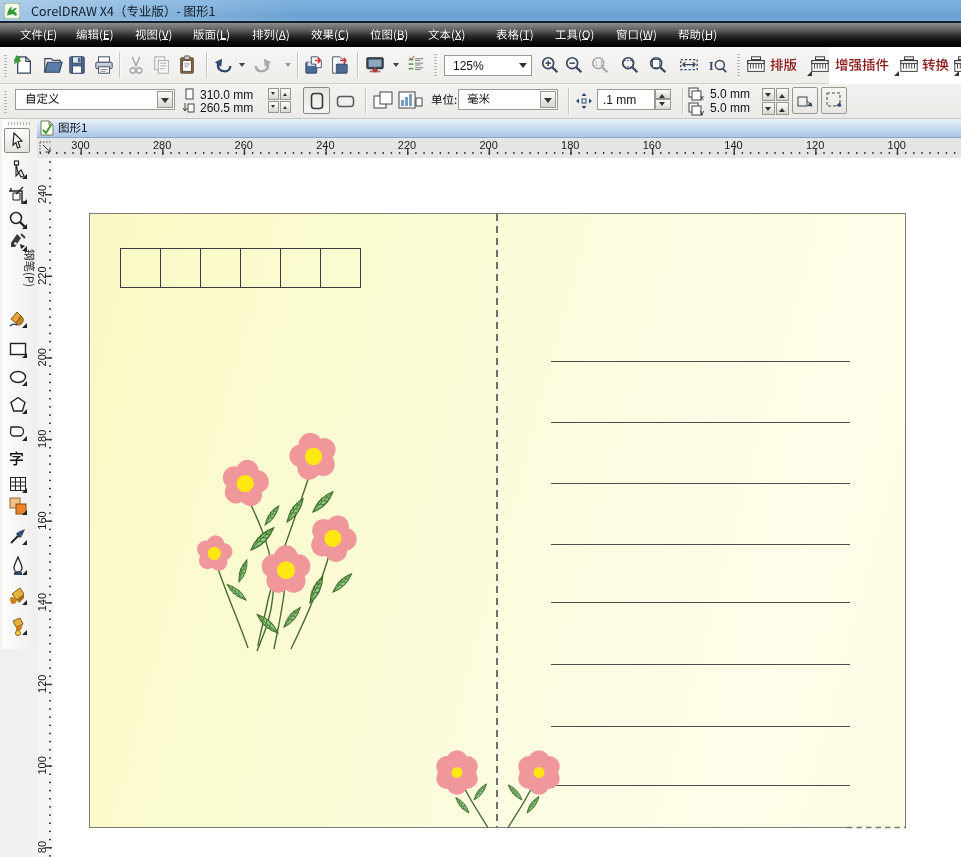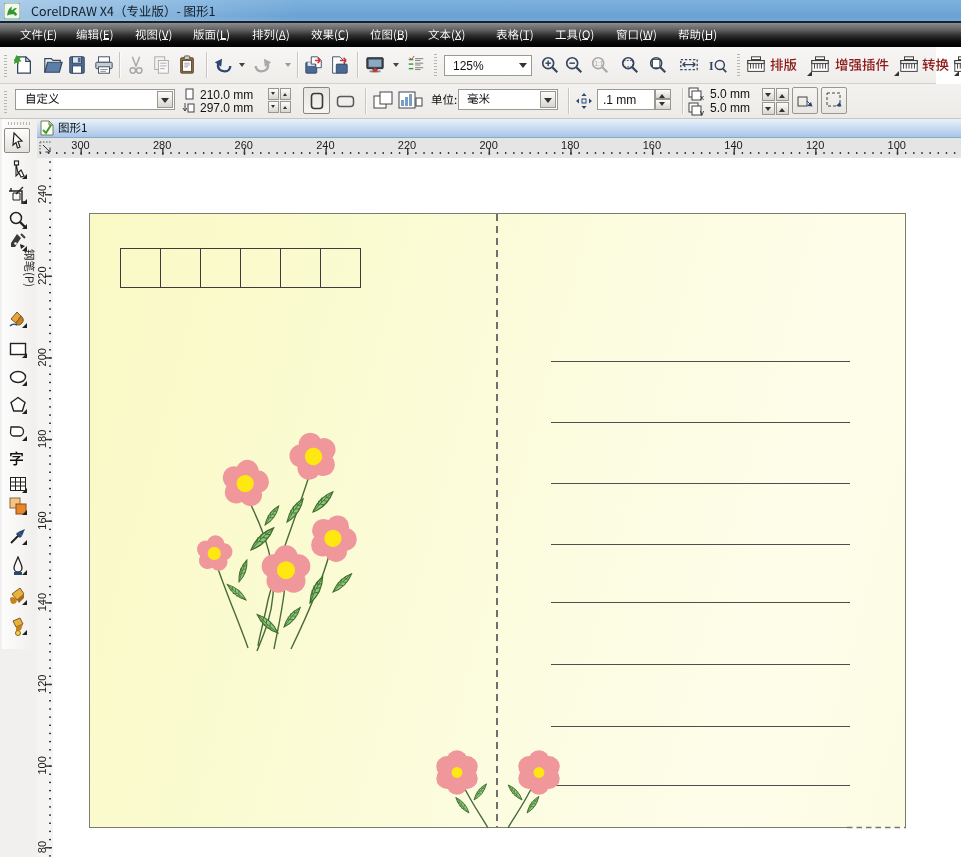--- a/index.html
+++ b/index.html
@@ -1,20 +1,20 @@
 <!DOCTYPE html>
 <html><head><meta charset="utf-8"><style>
 *{margin:0;padding:0;box-sizing:border-box}
 html,body{width:961px;height:857px;overflow:hidden;background:#fff;font-family:"Liberation Sans",sans-serif;position:relative}
 .abs{position:absolute}
 #titlebar{position:absolute;left:0;top:0;width:961px;height:23px;background:linear-gradient(180deg,#7db1de 0%,#74a9d8 40%,#6aa2d3 70%,#78acd8 100%)}
 #titlebar .shine{position:absolute;left:0;top:0;width:300px;height:23px;background:linear-gradient(90deg,rgba(255,255,255,.38),rgba(255,255,255,0))}
 #tbline{position:absolute;left:0;top:21px;width:961px;height:2px;background:#16222e}
 #menubar{position:absolute;left:0;top:23px;width:961px;height:24px;background:linear-gradient(180deg,#8e8e8e 0%,#5e5e5e 30%,#2e2e2e 52%,#0a0a0a 78%,#000 100%)}
-#toolbar{position:absolute;left:0;top:47px;width:936px;height:37px;background:linear-gradient(180deg,#f7f6f5,#efedea);border-bottom:1px solid #d4d0ca}
+#toolbar{position:absolute;left:0;top:47px;width:829px;height:37px;background:linear-gradient(180deg,#f7f6f5,#efedea);border-bottom:1px solid #d4d0ca}
 #propbar{position:absolute;left:0;top:84px;width:961px;height:35px;background:linear-gradient(180deg,#f4f2f0,#edebe8);border-bottom:1px solid #c8c4be}
 #tabstrip{position:absolute;left:37px;top:119px;width:924px;height:19px;background:linear-gradient(180deg,#e9f2fb 0%,#cfe0f3 40%,#a8c6e6 100%);border-bottom:1px solid #8aa8c8}
 #hruler{position:absolute;left:37px;top:138px;width:924px;height:20px;background:#e5e5e5}
 #vruler{position:absolute;left:37px;top:158px;width:16px;height:699px;background:#f5f4f2}
 #toolbox{position:absolute;left:0;top:119px;width:37px;height:738px;background:#f2f0ee}
 #toolcol{position:absolute;left:2px;top:119px;width:33px;height:530px;background:linear-gradient(90deg,#fdfdfd,#f1efec)}
 #canvas{position:absolute;left:53px;top:158px;width:908px;height:699px;background:#fff}
 #card{position:absolute;left:89px;top:213px;width:817px;height:615px;border:1px solid #7c7c72;background:linear-gradient(105deg,#f9f9c5 0%,#fbfbd3 32%,#fcfce1 58%,#fdfdea 82%,#fcfce3 100%)}
 .sq{position:absolute;top:34px;width:41px;height:40px;border:1px solid #3c3c3c}
 .wline{position:absolute;width:299px;height:1px;background:#4e4e4e;left:551px}
@@ -414,22 +414,22 @@
         <path transform="translate(23.00,0) scale(0.011500,-0.011500)" d="M214.4710693359375 725.0296630859375Q263.0108642578125 596.1497802734375 334.940673828125 481.1099853515625Q406.8704833984375 366.0701904296875 501.2503662109375 269.700439453125Q595.6302490234375 173.3306884765625 711.2152709960938 101.5709228515625Q826.80029296875 29.8111572265625 962.04052734375 -11.898681640625Q953.9703369140625 -19.9688720703125 944.1201171875 -31.7691650390625Q934.2698974609375 -43.5694580078125 925.19970703125 -56.06475830078125Q916.1295166015625 -68.56005859375 910.0093994140625 -78.80029296875Q770.6490478515625 -32.7503662109375 653.698974609375 43.04449462890625Q536.7489013671875 118.83935546875 441.89398193359375 219.52423095703125Q347.0390625 320.2091064453125 273.0491943359375 442.4290771484375Q199.059326171875 564.6490478515625 145.0093994140625 703.1591796875ZM792.179443359375 766.580322265625 868.541259765625 742.7098388671875Q819.4913330078125 601.1497802734375 750.4663696289062 476.3096923828125Q681.44140625 351.4696044921875 587.0763549804688 247.01953125Q492.7113037109375 142.5694580078125 366.64111328125 60.48443603515625Q240.5709228515625 -21.6005859375 77.04052734375 -78.6505126953125Q70.5303955078125 -64.2901611328125 58.400146484375 -45.50469970703125Q46.2698974609375 -26.71923828125 35.8096923828125 -14.5289306640625Q193.4898681640625 37.40087890625 315.0499267578125 115.28076171875Q436.6099853515625 193.16064453125 527.7449340820312 293.29559326171875Q618.8798828125 393.4305419921875 683.5647583007812 512.5654907226562Q748.2496337890625 631.700439453125 792.179443359375 766.580322265625ZM412.7489013671875 819.4898681640625 477.700439453125 844.1903076171875Q496.8704833984375 806.4102783203125 516.8455200195312 763.020263671875Q536.820556640625 719.6302490234375 553.4906005859375 678.4352416992188Q570.16064453125 637.240234375 580.3306884765625 604.460205078125L511.819091796875 575.6396484375Q503.0390625 609.0296630859375 486.259033203125 651.19970703125Q469.47900390625 693.3697509765625 450.50396728515625 737.539794921875Q431.5289306640625 781.7098388671875 412.7489013671875 819.4898681640625Z"></path>
       </g>
     </svg>
 <svg class="abs" style="left:184px;top:4px" width="11" height="12">
       <rect x="2" y="1" width="7" height="10" fill="#fff" stroke="#444"></rect>
     </svg>
 <svg class="abs" style="left:182px;top:17px" width="13" height="12">
       <path d="M3 2 v8 m0 0 l-2 -3 m2 3 l2 -3" stroke="#444" fill="none"></path>
       <rect x="6" y="3" width="6" height="8" fill="#fff" stroke="#444"></rect>
     </svg>
-<span class="abs" style="left:200px;top:4px;font-size:12px;color:#111">210.0 mm</span>
-<span class="abs" style="left:200px;top:17px;font-size:12px;color:#111">297.0 mm</span>
+<span class="abs" style="left:200px;top:4px;font-size:12px;color:#111">310.0 mm</span>
+<span class="abs" style="left:200px;top:17px;font-size:12px;color:#111">260.5 mm</span>
 <div class="abs" style="left:268px;top:4px;width:11px;height:12px;background:linear-gradient(#fdfdfd,#d9d6d0);border:1px solid #9a978f"></div>
     <span class="abs" style="left:271px;top:8px;width:0;height:0;border:2.5px solid transparent;border-top:3.5px solid #333"></span>
 <div class="abs" style="left:280px;top:4px;width:11px;height:12px;background:linear-gradient(#fdfdfd,#d9d6d0);border:1px solid #9a978f"></div>
     <span class="abs" style="left:283px;top:7px;width:0;height:0;border:2.5px solid transparent;border-bottom:3.5px solid #333"></span>
 <div class="abs" style="left:268px;top:17px;width:11px;height:12px;background:linear-gradient(#fdfdfd,#d9d6d0);border:1px solid #9a978f"></div>
     <span class="abs" style="left:271px;top:21px;width:0;height:0;border:2.5px solid transparent;border-top:3.5px solid #333"></span>
 <div class="abs" style="left:280px;top:17px;width:11px;height:12px;background:linear-gradient(#fdfdfd,#d9d6d0);border:1px solid #9a978f"></div>
     <span class="abs" style="left:283px;top:20px;width:0;height:0;border:2.5px solid transparent;border-bottom:3.5px solid #333"></span>
 <div class="abs" style="left:303px;top:3px;width:27px;height:27px;background:linear-gradient(#e8e6e2,#f6f5f3);border:1px solid #8a877f;border-radius:2px"></div>
 <svg class="abs" style="left:310px;top:8px" width="14" height="18">

